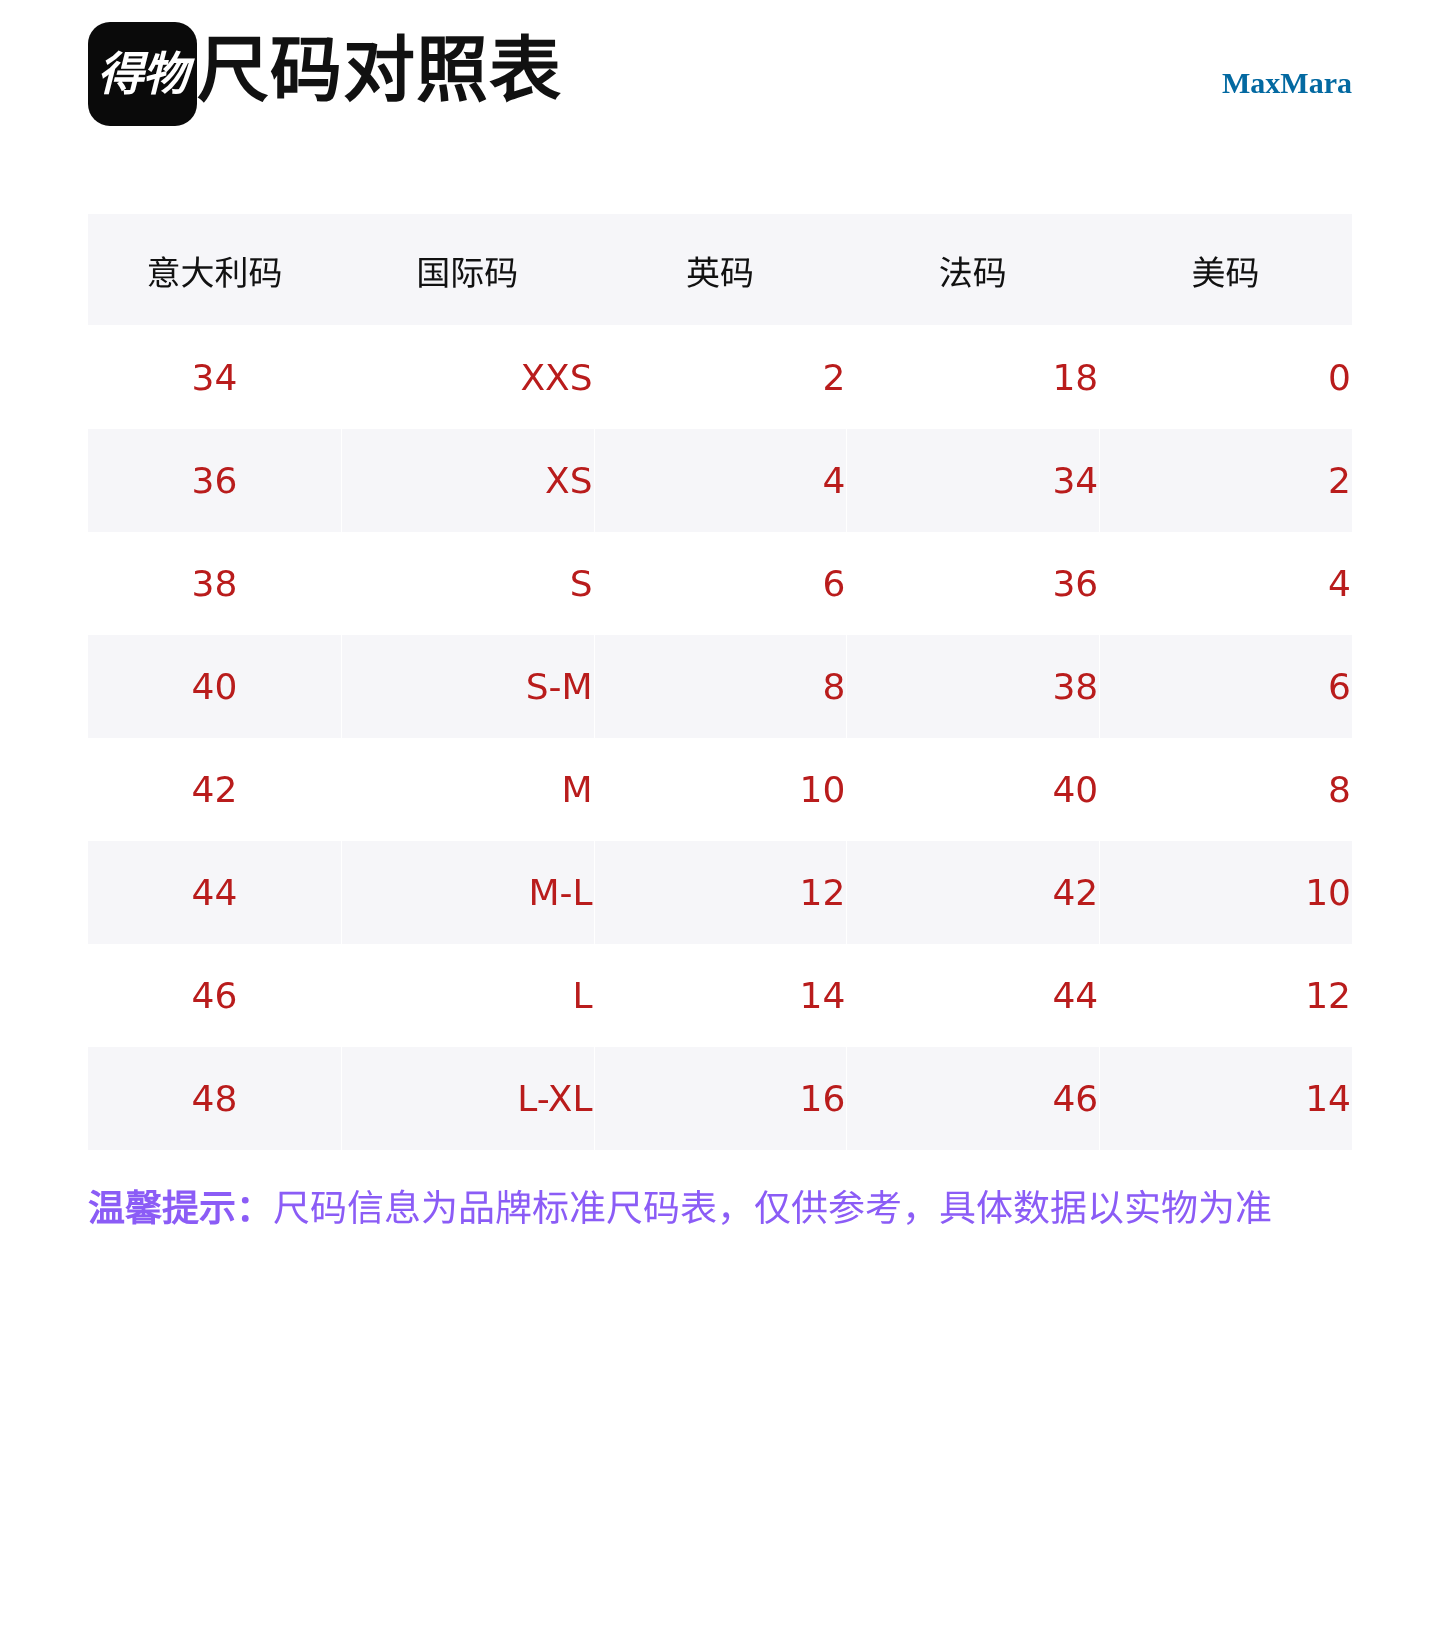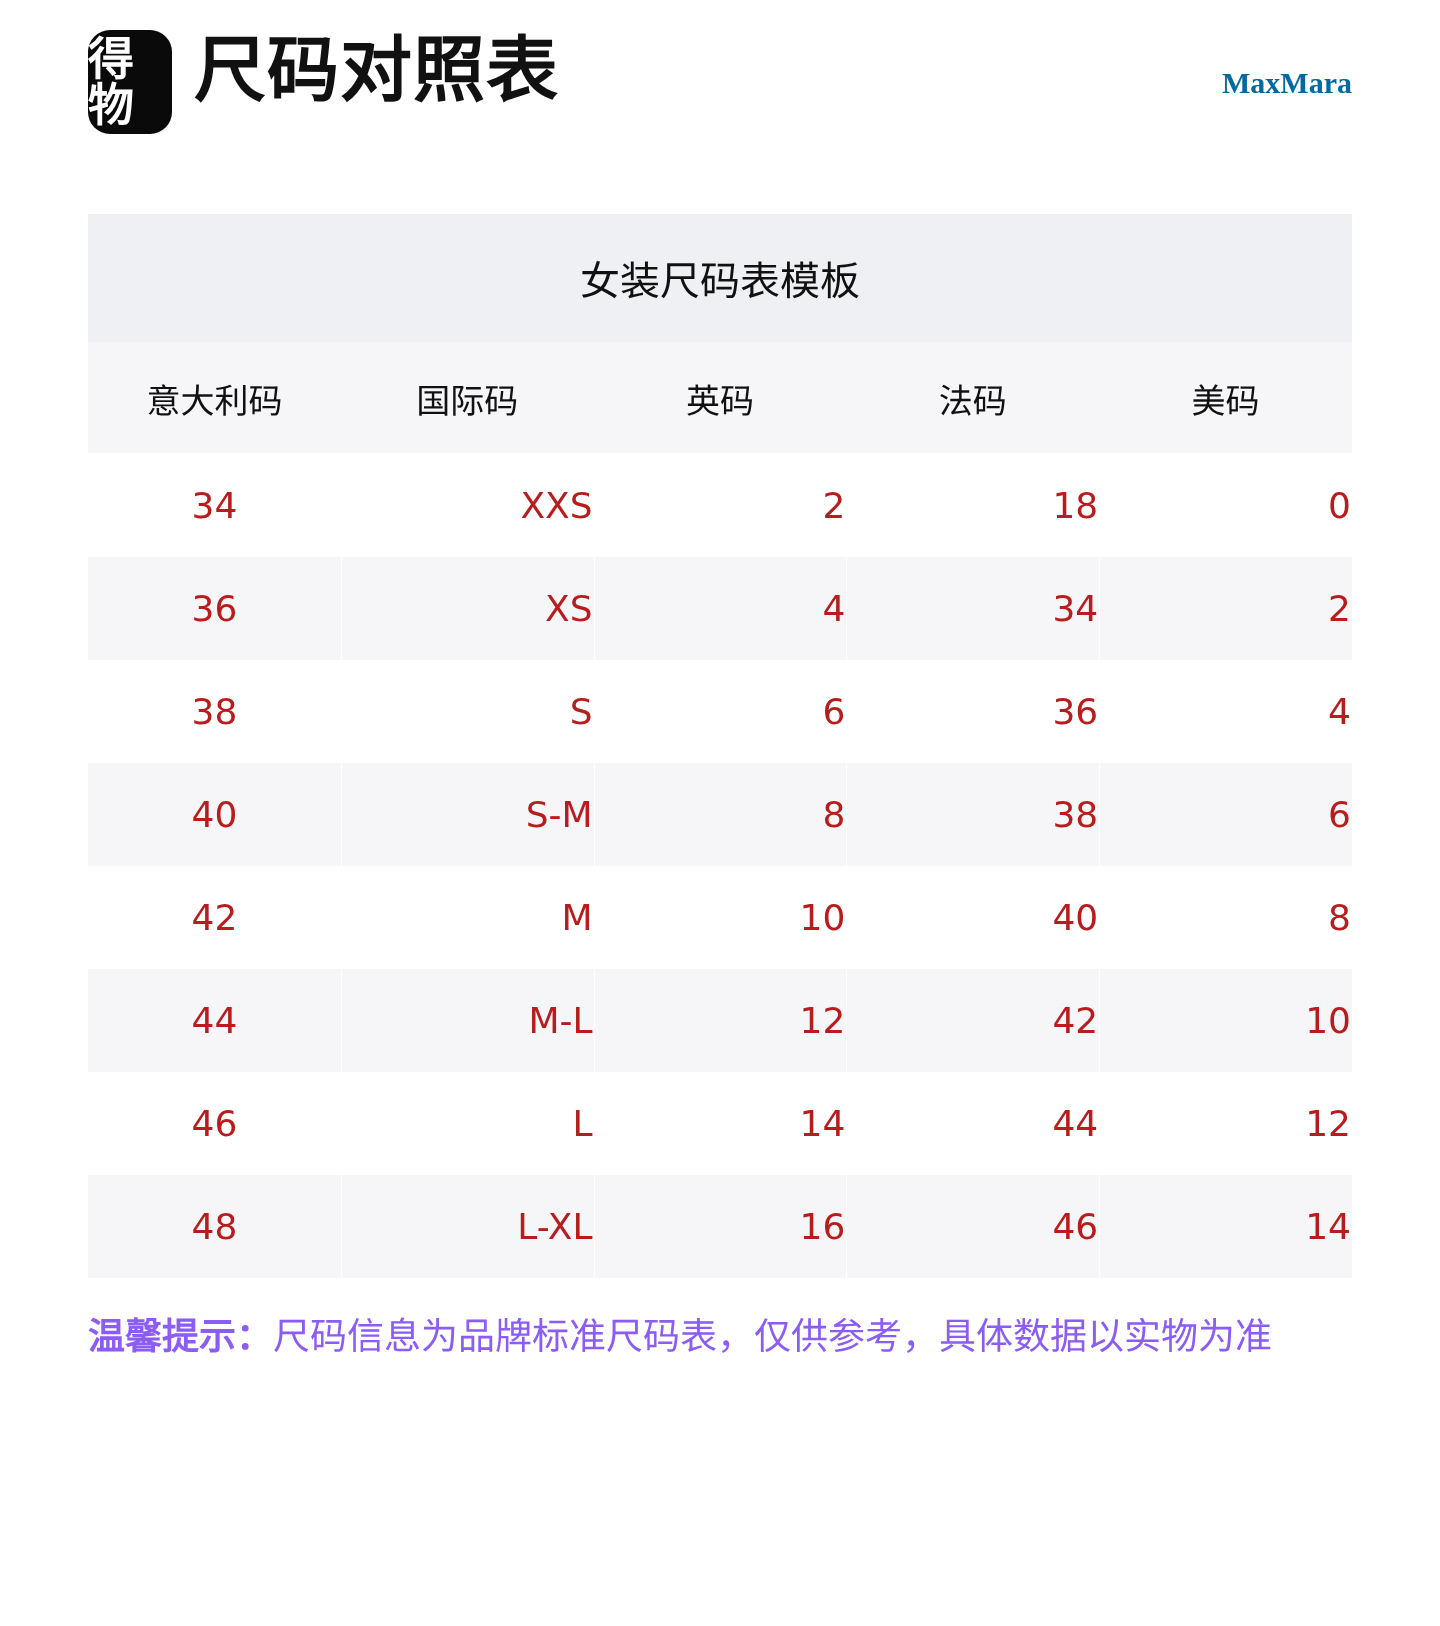--- a/index.html
+++ b/index.html
@@ -24,40 +24,40 @@
 
   
   .header {
     display: flex;
     align-items: flex-start;
     padding-top: 18px;
     height: 170px;
     box-sizing: border-box;
   }
   .logo-badge {
-    width: 84px;
+    width: 109px;
     height: 104px;
     background: #0a0a0a;
     border-radius: 22px;
     display: flex;
     align-items: center;
     justify-content: center;
     flex: 0 0 auto;
-    margin-top: 12px;
+    margin-top: 4px;
+    font-style: italic;
   }
   .logo-badge span {
     color: #ffffff;
     font-size: 46px;
     font-weight: 700;
     letter-spacing: -1px;
     line-height: 1;
     font-family: "DejaVu Sans", "Liberation Sans", sans-serif;
   }
   .doc-title {
-    margin-left: 22px;
     font-size: 72px;
     font-weight: 700;
     line-height: 104px;
     letter-spacing: 1px;
     white-space: nowrap;
     font-family: "DejaVu Sans", "Liberation Sans", sans-serif;
   }
   .brand-wrap {
     margin-left: auto;
     padding-top: 48px;
@@ -145,21 +145,20 @@
     <div class="logo-badge">
       <span>得物</span>
     </div>
     <div class="doc-title">尺码对照表</div>
     <div class="brand-wrap">
       <div class="brand-name">MaxMara</div>
     </div>
   </div>
 
   <div class="table-block">
-    <div class="table-caption">女装尺码表模板</div>
     <table class="size-table">
       <thead>
         <tr id="header-row">
             <th>意大利码</th>
             <th>国际码</th>
             <th>英码</th>
             <th>法码</th>
             <th>美码</th>
           </tr>
       </thead>

